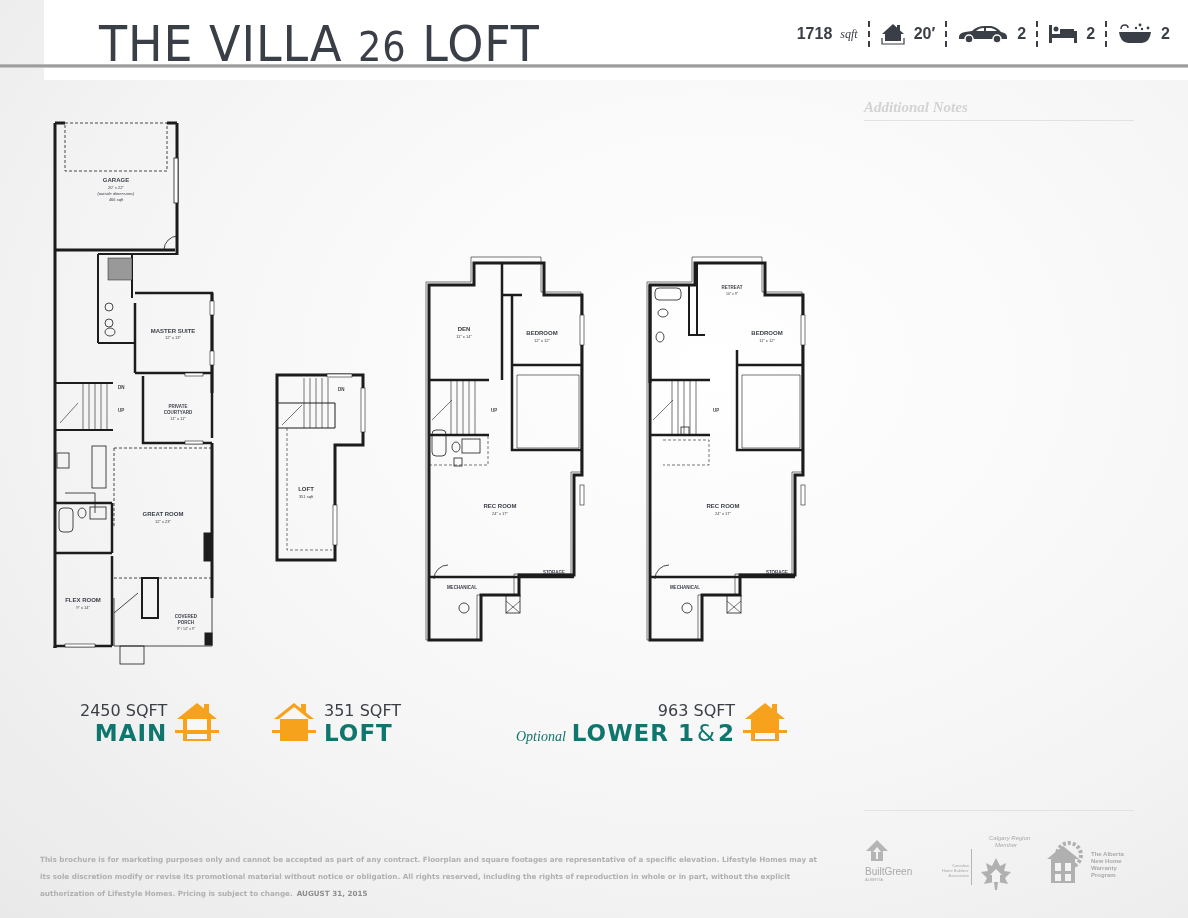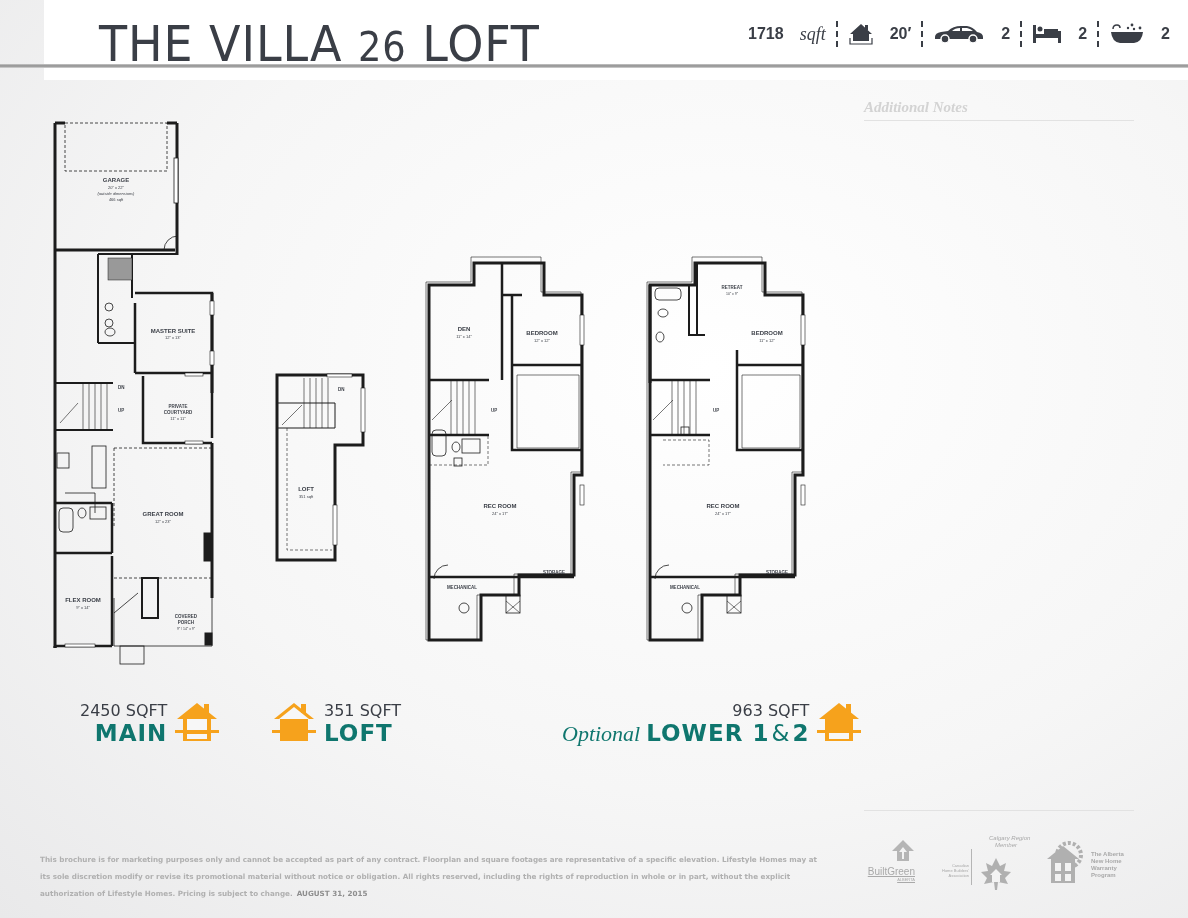--- a/index.html
+++ b/index.html
@@ -25,43 +25,43 @@
     font-size: 50px; letter-spacing: 1px; color: #3a3e46; line-height: 52px;
     transform: scaleX(0.92); transform-origin: left;
     font-weight: normal;
   }
   .title .num { font-size: 40px; }
   .specs {
     position: absolute; right: 52px; top: 20px; height: 28px;
     display: flex; align-items: center; gap: 0;
     font-weight: bold; font-size: 16px; color: #3a3e46;
   }
-  .spec { display: flex; align-items: center; gap: 16px; padding: 0 10px; }
+  .spec { display: flex; align-items: center; gap: 8px; padding: 0 10px; }
   .spec-div { width: 0; height: 26px; border-left: 2px dashed #3a3e46; }
-  .sqft-unit { font-family: "Liberation Serif", serif; font-style: italic; font-weight: normal; font-size: 18px; }
+  .sqft-unit { font-family: "Liberation Serif", serif; font-style: italic; font-weight: normal; font-size: 12px; }
   .spec svg { display: block; }
 
   .notes-title {
     position: absolute; left: 864px; top: 99px;
     font-family: "Liberation Serif", serif; font-style: italic; font-weight: bold;
     font-size: 15px; color: #d3d3d3;
   }
   .notes-rule { position: absolute; left: 864px; top: 120px; width: 270px; height: 1px; background: #e2e2e2; }
   .notes-rule-bottom { position: absolute; left: 864px; top: 810px; width: 270px; height: 1px; background: #e2e2e2; }
 
   .plan { position: absolute; }
   .plan svg { display: block; }
   .rm { font-family: "Liberation Sans", sans-serif; font-weight: bold; fill: #3a3e46; }
   .dim { font-family: "Liberation Sans", sans-serif; fill: #3a3e46; }
 
   .label-block { position: absolute; display: flex; align-items: center; gap: 8px; }
   .label-text { text-align: right; line-height: 1; }
   .label-sqft { font-family: "DejaVu Sans", sans-serif; font-size: 16px; color: #3a3e46; font-weight: normal; }
   .label-name { font-family: "DejaVu Sans", sans-serif; font-size: 23px; font-weight: bold; color: #0f766e; letter-spacing: 1px; margin-top: 3px; }
-  .label-optional { font-family: "Liberation Serif", serif; font-style: italic; font-size: 22px; font-weight: normal; letter-spacing: 0; margin-right: 6px; }
+  .label-optional { font-family: "Liberation Serif", serif; font-style: italic; font-size: 14px; font-weight: normal; letter-spacing: 0; margin-right: 6px; }
 
   .disclaimer {
     position: absolute; left: 40px; top: 851px; width: 780px;
     font-family: "DejaVu Sans", sans-serif; font-weight: bold; font-size: 7.2px; line-height: 17px;
     color: #b0b0b0;
   }
   .disclaimer .date { color: #8e8e8e; margin-left: 4px; }
 
   .logos { position: absolute; left: 865px; top: 835px; width: 280px; height: 60px; }
   .logo { position: absolute; color: #a9a9a9; font-family: "Liberation Sans", sans-serif; }
@@ -325,21 +325,21 @@
         <rect x="29" y="3" width="5" height="9" fill="#f6a21c"></rect>
         <rect x="0" y="29" width="44" height="3" fill="#f6a21c"></rect>
       </svg>
   </span>
   <div class="label-text" style="text-align:left;">
     <div class="label-sqft">351 SQFT</div>
     <div class="label-name">LOFT</div>
   </div>
 </div>
 
-<div class="label-block" style="left:562px; top:701px;">
+<div class="label-block" style="left:516px; top:701px;">
   <div class="label-text">
     <div class="label-sqft">963 SQFT</div>
     <div class="label-name">
       <span class="label-optional">Optional</span><span>LOWER 1</span><span style="font-weight:normal;margin:0 2px;">&amp;</span><span>2</span>
     </div>
   </div>
   <span>
     <svg width="44" height="42" viewBox="0 0 44 42">
         <path d="M22 2 L42 18 L36 18 L36 40 L8 40 L8 18 L2 18 Z" fill="#f6a21c"></path>
         <rect x="29" y="3" width="5" height="9" fill="#f6a21c"></rect>
@@ -347,21 +347,21 @@
         <rect x="0" y="29" width="44" height="3" fill="#f6a21c"></rect>
       </svg>
   </span>
 </div>
 
 <div class="disclaimer">
   <span>This brochure is for marketing purposes only and cannot be accepted as part of any contract. Floorplan and square footages are representative of a specific elevation. Lifestyle Homes may at its sole discretion modify or revise its promotional material without notice or obligation. All rights reserved, including the rights of reproduction in whole or in part, without the explicit authorization of Lifestyle Homes. Pricing is subject to change.</span><span class="date">AUGUST 31, 2015</span>
 </div>
 
 <div class="logos">
-  <div class="logo" style="left:0; top:4px; width:50px; text-align:right;text-decoration:underline;">
+  <div class="logo" style="left:0; top:4px; width:50px; text-align:left;">
     <svg width="24" height="24" viewBox="0 0 24 24">
         <path d="M12 1 L23 12 L18 12 L18 22 L6 22 L6 12 L1 12 Z" fill="#b5b5b5"></path>
         <path d="M12 8 L16 13 L13 13 L13 20 L11 20 L11 13 L8 13 Z" fill="#f3f3f3"></path>
       </svg>
     <div style="font-size:10px; line-height:10px; color:#a9a9a9;">BuiltGreen</div>
     <div style="font-size:4px; line-height:6px;">ALBERTA</div>
   </div>
   <div class="logo" style="left:70px; top:0; width:110px; height:56px;">
     <div style="position:absolute; left:54px; top:0; font-size:6px; font-style:italic;">Calgary Region</div>
     <div style="position:absolute; left:60px; top:7px; font-size:6px; font-style:italic;">Member</div>

